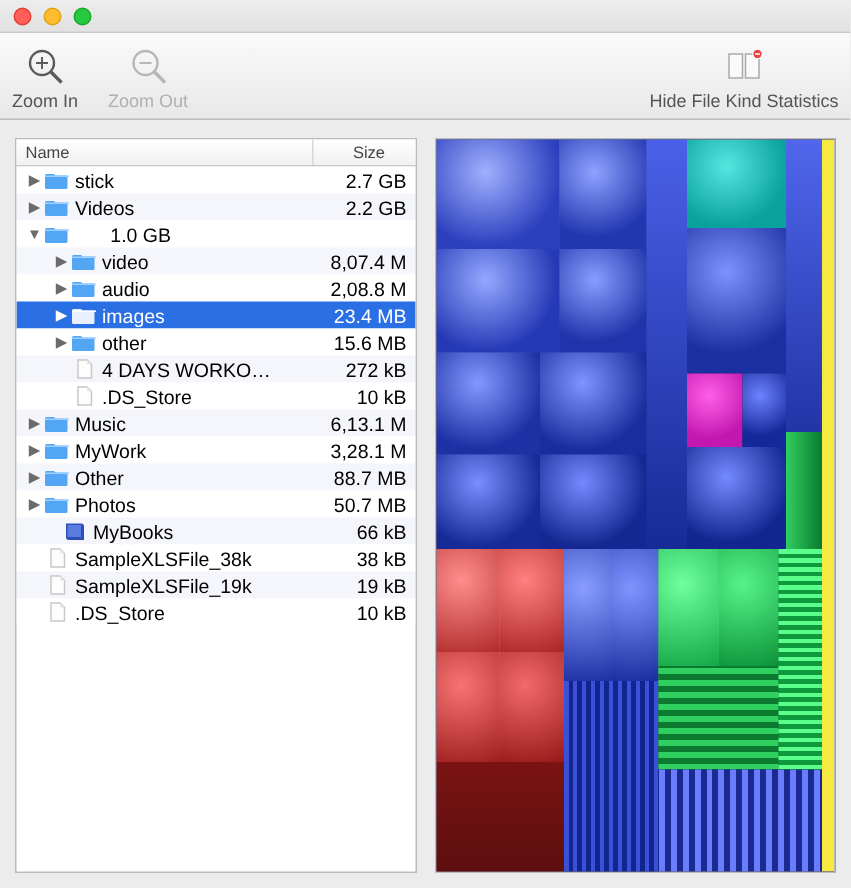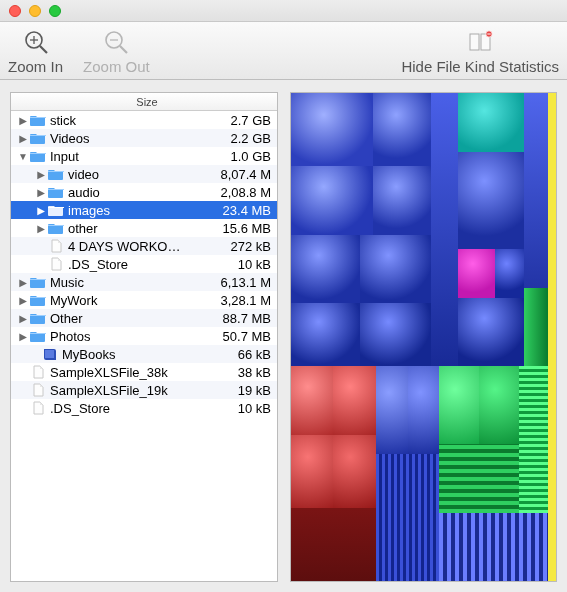--- a/index.html
+++ b/index.html
@@ -30,21 +30,21 @@
 .toolbar{
   height:58px;
   background: linear-gradient(#fafafa,#e8e8e8);
   border-bottom:1px solid #bdbdbd;
   display:flex;
   align-items:center;
   padding:4px 8px 2px 8px;
   justify-content:space-between;
 }
 .tool-group{display:flex;gap:20px;}
-.tool-btn{display:flex;flex-direction:column;align-items:center;gap:2px;font-size:15px;color:#555;cursor:pointer;}
+.tool-btn{display:flex;flex-direction:column;align-items:center;gap:2px;font-size:12px;color:#555;cursor:pointer;}
 .tool-btn.disabled{color:#b0b0b0;}
 .tool-btn svg{width:28px;height:28px;}
 .content{
   position:absolute; top:82px; left:0; right:0; bottom:0;
   padding:10px;
   display:flex;
   gap:12px;
 }
 .tree-panel{
   width:268px;
@@ -128,20 +128,21 @@
       <line x1="21.3" y1="6" x2="24.7" y2="6" stroke="#fff" stroke-width="1"></line>
     </svg>
     <span>Hide File Kind Statistics</span>
   </div>
 </div>
 
 <div class="content">
 
   <div class="tree-panel">
     <div class="header-row">
+      <div class="hcol name">Name</div>
       <div class="hcol size">Size</div>
     </div>
     <div class="rows" id="rows">
         <div class="row" style="padding-left: 6px;">
           <span class="disc">▶</span>
           <span class="icon">
             <svg width="16" height="13" viewBox="0 0 16 13">
               <path fill="#53a6f4" d="M1 2h5l1 1h8v8a1 1 0 0 1-1 1H1a1 1 0 0 1-1-1V3a1 1 0 0 1 1-1z"></path>
               <path fill="#9fd0ff" d="M0 3h16v1H0z"></path>
             </svg>
@@ -161,21 +162,20 @@
           <span class="size">2.2 GB</span>
         </div>
         <div class="row" style="padding-left: 6px;">
           <span class="disc">▼</span>
           <span class="icon">
             <svg width="16" height="13" viewBox="0 0 16 13">
               <path fill="#53a6f4" d="M1 2h5l1 1h8v8a1 1 0 0 1-1 1H1a1 1 0 0 1-1-1V3a1 1 0 0 1 1-1z"></path>
               <path fill="#9fd0ff" d="M0 3h16v1H0z"></path>
             </svg>
           </span>
-          <span class="label">Input</span>
           <span class="size">1.0 GB</span>
         </div>
         <div class="row" style="padding-left: 24px;">
           <span class="disc">▶</span>
           <span class="icon">
             <svg width="16" height="13" viewBox="0 0 16 13">
               <path fill="#53a6f4" d="M1 2h5l1 1h8v8a1 1 0 0 1-1 1H1a1 1 0 0 1-1-1V3a1 1 0 0 1 1-1z"></path>
               <path fill="#9fd0ff" d="M0 3h16v1H0z"></path>
             </svg>
           </span>

